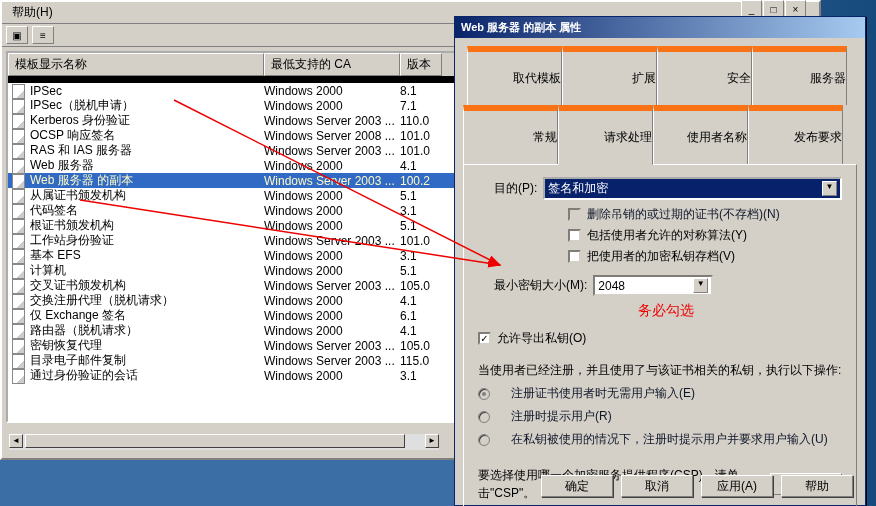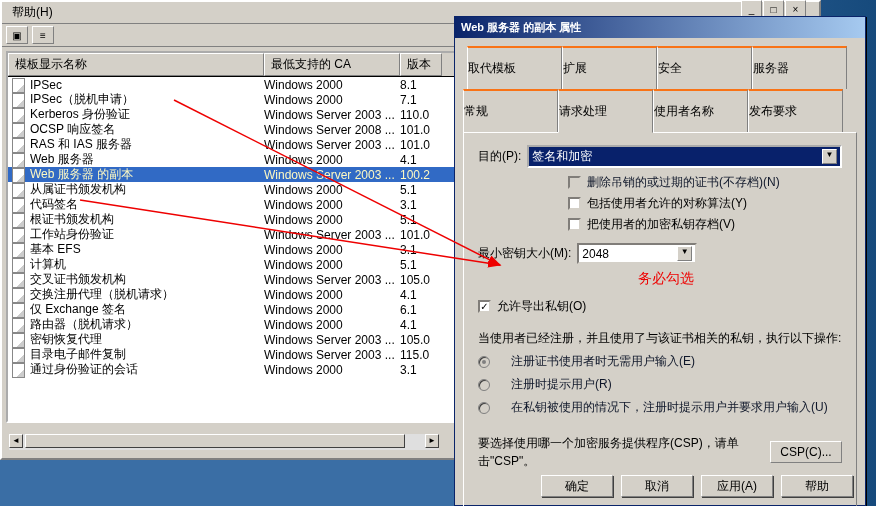--- a/index.html
+++ b/index.html
@@ -8,21 +8,21 @@
   .main-window { position: absolute; left: 0; top: 0; width: 821px; height: 460px; background: #d4d0c8; border: 2px solid #808080; border-top-color: #fff; border-left-color: #fff; }
   .bg-window-controls { position: absolute; top: -2px; right: -2px; width: 80px; height: 20px; display: flex; }
   .bg-btn { width: 21px; height: 18px; background: #d4d0c8; border: 1px solid #808080; border-top-color:#fff; border-left-color:#fff; font-family: Marlett, sans-serif; font-size: 10px; display:flex; align-items:center; justify-content:center; margin-right:1px;}
   
   .menu-bar { padding: 2px 6px; border-bottom: 1px solid #808080; }
   .menu-bar span { padding: 2px 4px; }
   .btn-row { padding: 2px 4px; border-bottom: 1px solid #808080; display:flex; gap:4px;}
   .btn-row .tbtn { width: 22px; height: 18px; border: 1px solid #808080; border-top-color:#fff; border-left-color:#fff; background:#d4d0c8; display:flex; align-items:center;justify-content:center; font-size:10px;}
   
   .list-container { margin: 4px; border: 2px inset #fff; background: #fff; height: 372px; overflow:hidden; }
-  .list-header { background: #d4d0c8; display: flex; border-bottom: 1px solid #000000; position:relative;}
+  .list-header { background: #d4d0c8; display: flex; border-bottom: 7px solid #000000; position:relative;}
   .list-header .col { border-right: 1px solid #808080; border-bottom:1px solid #808080; border-top:1px solid #fff; border-left:1px solid #fff; padding: 2px 6px; background:#d4d0c8; }
   .col-name { width: 256px; }
   .col-ca { width: 136px; }
   .col-ver { width: 42px; }
   
   .list-body { }
   .row { display: flex; height: 15px; align-items: center; }
   .row.selected { background: #316ac5; color: #fef9c3; }
   .row .cell-name { width: 256px; padding-left: 4px; display: flex; align-items: center; gap: 4px; white-space: nowrap; }
   .row .cell-ca { width: 136px; white-space: nowrap; overflow:hidden; }
@@ -37,29 +37,29 @@
   .scrollbar-h { position:absolute; left:7px; bottom:8px; height:16px; width:430px; background:#dfdfdf; }
   .scrollbar-h .thumb{ background:#d4d0c8; border:1px solid #fff; border-right-color:#404040;border-bottom-color:#404040; width:380px; height:14px; margin-left:16px;}
   .scrollbar-h .arr{position:absolute;width:14px;height:14px;background:#d4d0c8;border:1px solid #fff;border-right-color:#404040;border-bottom-color:#404040;top:0;font-size:8px;text-align:center;line-height:12px;}
   .scrollbar-h .arr.l{left:0;} .scrollbar-h .arr.r{right:0;}
 
   
   .dialog { position: absolute; left: 454px; top: 16px; width: 412px; height: 490px; background: #d4d0c8; border: 1px solid #0a246a; border-top:1px solid #0a246a; box-shadow: 1px 1px 0 #000; }
   .dialog-title { background: linear-gradient(to right, #0a246a, #a6caf0); color: #fff; padding: 3px 6px; font-weight: bold; font-size:11px;}
   .tabs { margin: 8px 8px 0 8px; position: relative; }
   .tab-row { display: flex; gap: 0; }
-  .tab { background: #d4d0c8; border: 1px solid #808080; border-top:2px solid #f97316; border-left:1px solid #fff; border-bottom: none; padding: 12px 0; text-align: left; position: relative; font-size:12px;}
+  .tab { background: #d4d0c8; border: 1px solid #808080; border-top:6px solid #f97316; border-left:1px solid #fff; border-bottom: none; padding: 18px 0; text-align: right; position: relative; font-size:12px;}
   .tab.r1 { width: 95px; }
   .tab.r2 { width: 95px; }
   .tab-row.front .tab { z-index: 2; }
   .tab-row.back { margin-left: 4px; margin-right:4px;}
   .tab.active { background: #d4d0c8; border-bottom: 1px solid #d4d0c8; margin-bottom:-1px; z-index:3; }
   .tab-panel { border: 1px solid #fff; border-right-color:#808080; border-bottom-color:#808080; padding: 12px 14px; min-height: 388px; }
   
-  .field-row { display:flex; align-items:center; margin-bottom:6px; gap:6px;}
+  .field-row { display:flex; align-items:center; margin-bottom:6px; gap:6px;margin-left:16px;}
   .label{ }
   .select { flex:1; background: #08216b; color:#fff; border:2px inset #fff; padding:1px 3px; display:flex; justify-content:space-between; align-items:center;}
   .select .dd { width:15px; height:15px; background:#d4d0c8; border:1px solid #808080; border-top-color:#fff;border-left-color:#fff; color:#000; font-size:8px; text-align:center;}
   .checkbox-row { margin: 4px 0 4px 90px; display:flex; align-items:center; gap:6px;}
   .checkbox-row.left0 { margin-left: 0; }
   .cb { width:13px; height:13px; background:#fff; border:2px inset #d4d0c8; flex-shrink:0; display:flex; align-items:center; justify-content:center; font-size:10px;}
   .cb.disabled { background:#d4d0c8; }
   .cb.checked::after { content:"✓"; color:#000; font-size:10px; line-height:9px;}
   .disabled-text { color:#0f172a; }
   

